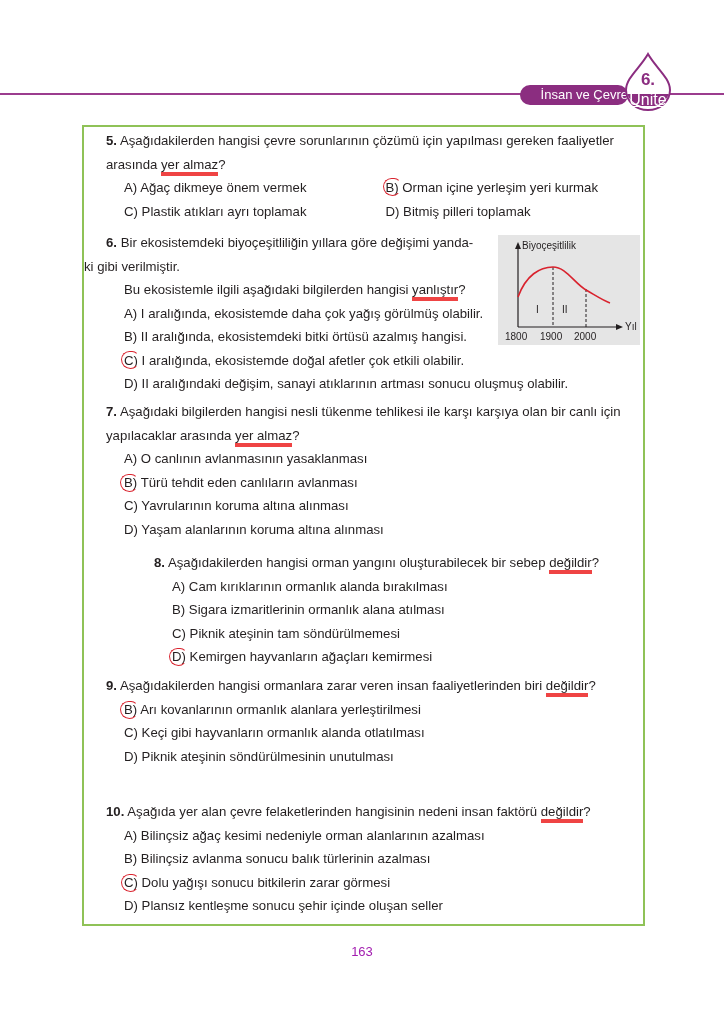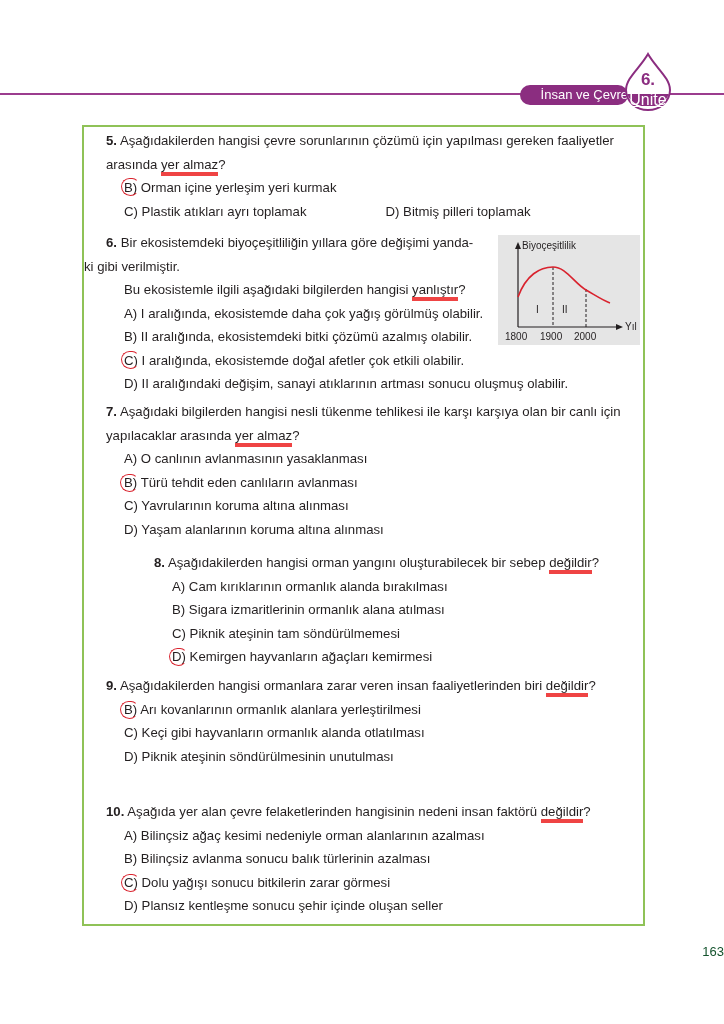--- a/index.html
+++ b/index.html
@@ -28,21 +28,21 @@
   .opt.two { display:flex; }
   .opt.two .col { width:295px; }
   .mark {
     position:absolute; width:18px; height:18px; border:1.5px solid #d9232e; border-radius:50% 40% 50% 55%;
     border-right-color:transparent; box-sizing:border-box;
   }
   .chart {
     position:absolute; left:498px; top:235px; width:142px; height:110px; background:#e5e5e5;
   }
   .chart svg text { font-family:"Liberation Sans", sans-serif; }
-  .page-num { position:absolute; left:0; top:944px; width:724px; text-align:right; font-size:13px; color:#14532d; }
+  .page-num { position:absolute; left:0; top:944px; width:724px; text-align:center; font-size:13px; color:#a21caf; }
 </style>
 </head>
 <body>
 
 <div class="header-line"></div>
 <div class="unit-pill">İnsan ve Çevre</div>
 <div class="unit-drop">
   <svg width="52" height="60" viewBox="0 0 52 60">
     <path d="M26 2 C 34 16, 48 26, 48 38 A 22 20 0 0 1 4 38 C 4 26, 18 16, 26 2 Z" fill="#ffffff" stroke="#8b2d80" stroke-width="2"></path>
     <path d="M5 42 L47 42 A 22 18 0 0 1 5 42 Z" fill="#8b2d80"></path>
@@ -52,39 +52,40 @@
 </div>
 
 <div class="box">
 
   <div class="q" style="top:2px;">
     <div class="qtext">
       <span class="num">5.</span>
       <span>Aşağıdakilerden hangisi çevre sorunlarının çözümü için yapılması gereken faaliyetler arasında </span><span class="u">yer almaz</span><span>?</span>
     </div>
     <div class="opt two">
+      <div class="col"><span>A)</span> <span>Ağaç dikmeye önem vermek</span></div>
       <div class="col" style="position:relative;"><span class="mark" style="left:-3px;top:2px;"></span><span>B)</span> <span>Orman içine yerleşim yeri kurmak</span></div>
     </div>
     <div class="opt two">
       <div class="col"><span>C)</span> <span>Plastik atıkları ayrı toplamak</span></div>
       <div class="col"><span>D)</span> <span>Bitmiş pilleri toplamak</span></div>
     </div>
   </div>
 
   <div class="q" style="top:104px; width:420px;">
     <div class="qtext" style="padding-right:0;">
       <span class="num">6.</span>
       <span>Bir ekosistemdeki biyoçeşitliliğin yıllara göre değişimi yanda-</span>
     </div>
     <div style="padding-left:0;">ki gibi verilmiştir.</div>
     <div style="padding-left:40px;">
       <span>Bu ekosistemle ilgili aşağıdaki bilgilerden hangisi </span><span class="u">yanlıştır</span><span>?</span>
     </div>
     <div class="opt"><span>A)</span> <span>I aralığında, ekosistemde daha çok yağış görülmüş olabilir.</span></div>
-    <div class="opt"><span>B)</span> <span>II aralığında, ekosistemdeki bitki çözümü azalmış olabilir.</span></div>
+    <div class="opt"><span>B)</span> <span>II aralığında, ekosistemdeki bitki örtüsü azalmış hangisi.</span></div>
     <div class="opt"><span class="mark" style="left:37px;top:2px;"></span><span>C)</span> <span>I aralığında, ekosistemde doğal afetler çok etkili olabilir.</span></div>
     <div class="opt"><span>D)</span> <span>II aralığındaki değişim, sanayi atıklarının artması sonucu oluşmuş olabilir.</span></div>
   </div>
 
   <div class="q" style="top:273px;">
     <div class="qtext">
       <span class="num">7.</span>
       <span>Aşağıdaki bilgilerden hangisi nesli tükenme tehlikesi ile karşı karşıya olan bir canlı için yapılacaklar arasında </span><span class="u">yer almaz</span><span>?</span>
     </div>
     <div class="opt"><span>A)</span> <span>O canlının avlanmasının yasaklanması</span></div>

